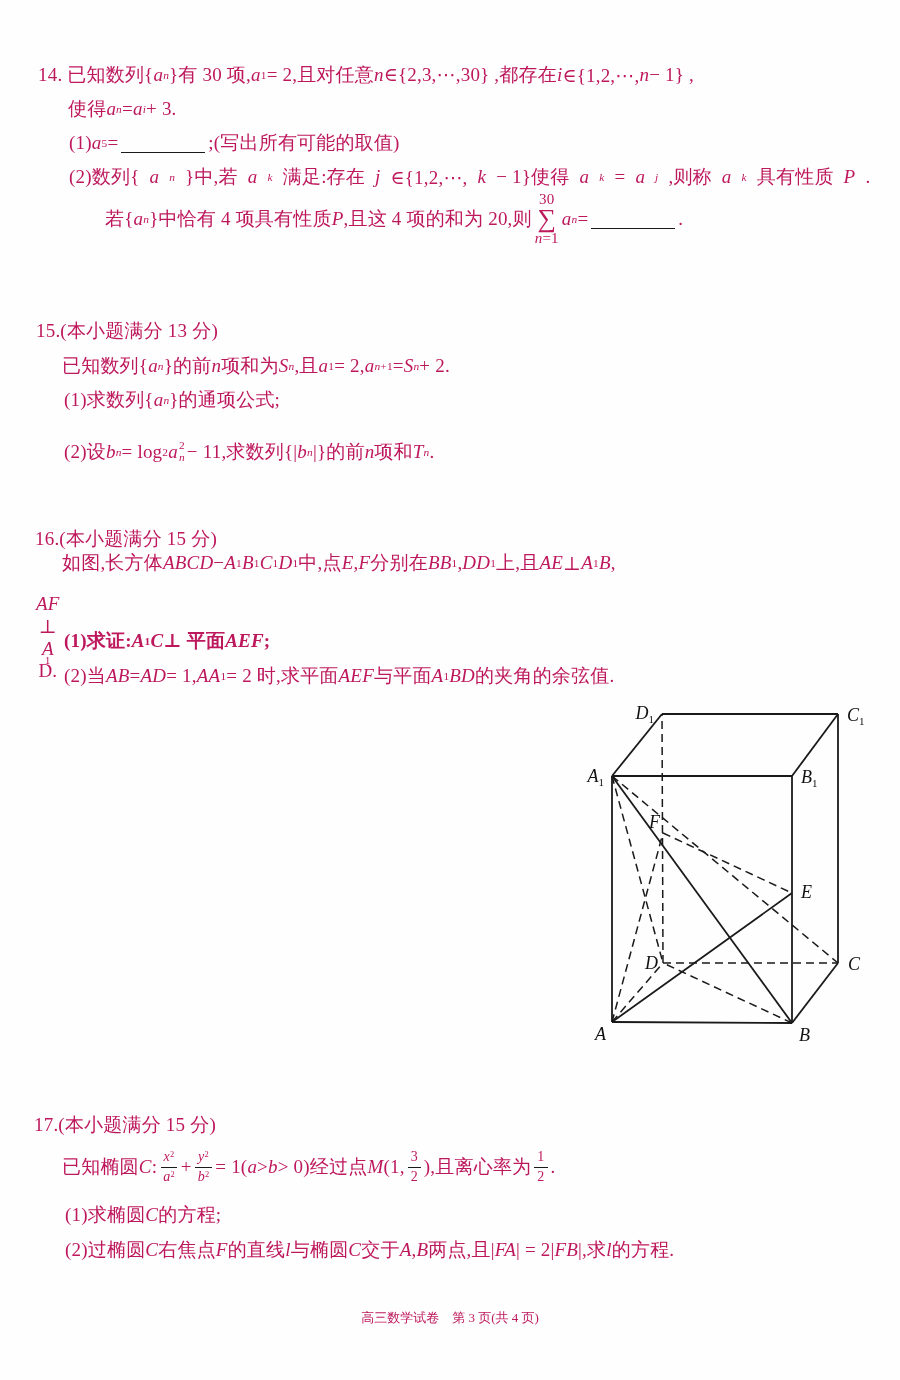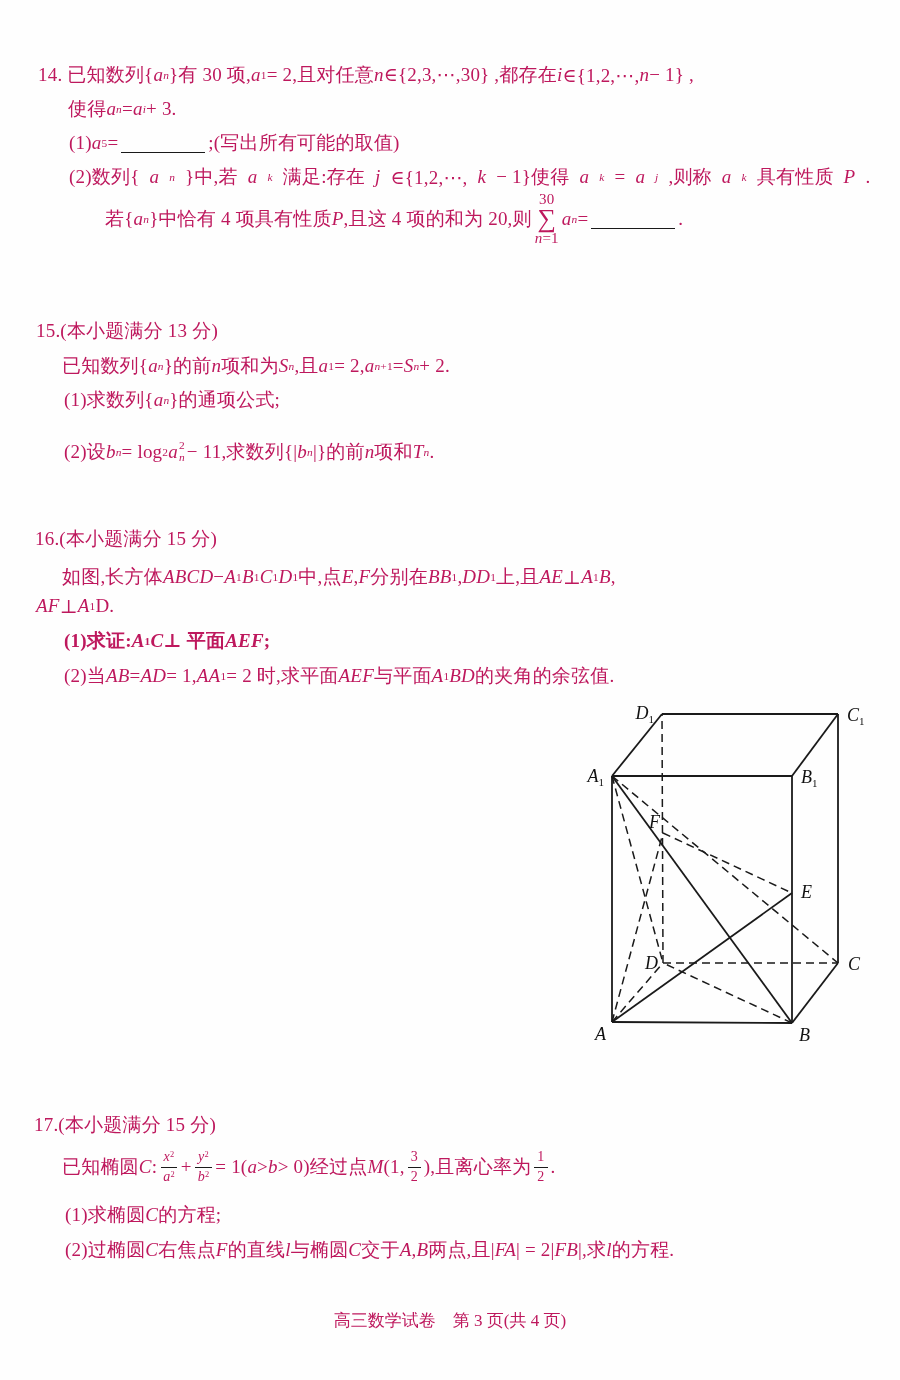--- a/index.html
+++ b/index.html
@@ -49,21 +49,21 @@
   #figure-svg{position:absolute;left:560px;top:690px;}
   #figure-svg line.solid{stroke:#1a1a1a;stroke-width:1.8;}
   #figure-svg line.dash{stroke:#1a1a1a;stroke-width:1.5;stroke-dasharray:8 5;}
   #figure-svg text{
     font-family:"Liberation Serif","DejaVu Serif",serif;
     font-size:18px;font-style:italic;fill:#111;
   }
   #figure-svg .vsub{font-size:11px;font-style:normal;}
   .footer{
     position:absolute;left:0;width:900px;text-align:center;
-    font-size:17px;
+    font-size:13px;
   }
 </style>
 </head>
 <body>
 
 <div id="page">
 
   <div class="line" style="left:38px;top:62px;">14. 已知数列{<i>a</i><sub><i>n</i></sub>}有 30 项,<i>a</i><sub>1</sub> = 2,且对任意 <i>n</i> ∈{2,3,⋯,30} ,都存在 <i>i</i> ∈{1,2,⋯,<i>n</i> − 1} ,</div>
   <div class="line" style="left:68px;top:96px;">使得 <i>a</i><sub><i>n</i></sub> = <i>a</i><sub><i>i</i></sub> + 3.</div>
   <div class="line" style="left:69px;top:130px;">(1)<i>a</i><sub>5</sub> = <span class="blank"></span>;(写出所有可能的取值)</div>
@@ -77,22 +77,22 @@
 
   <div class="line" style="left:36px;top:318px;">15.(本小题满分 13 分)</div>
   <div class="line" style="left:62px;top:353px;">已知数列{<i>a</i><sub><i>n</i></sub>}的前 <i>n</i> 项和为 <i>S</i><sub><i>n</i></sub>,且 <i>a</i><sub>1</sub> = 2,<i>a</i><sub><i>n</i>+1</sub> = <i>S</i><sub><i>n</i></sub> + 2.</div>
   <div class="line" style="left:64px;top:387px;">(1)求数列{<i>a</i><sub><i>n</i></sub>}的通项公式;</div>
   <div class="line" style="left:64px;top:420px;height:32px;margin-top:16px;">(2)设 <i>b</i><sub><i>n</i></sub> = log<sub>2</sub><i>a</i><span class="ss">
         <span>2</span>
         <span><i>n</i></span>
       </span> − 11,求数列{|<i>b</i><sub><i>n</i></sub>|}的前 <i>n</i> 项和 <i>T</i><sub><i>n</i></sub>.</div>
 
   <div class="line" style="left:35px;top:526px;">16.(本小题满分 15 分)</div>
-  <div class="line" style="left:62px;top:564px;">如图,长方体 <i>ABCD</i> − <i>A</i><sub>1</sub><i>B</i><sub>1</sub><i>C</i><sub>1</sub><i>D</i><sub>1</sub> 中,点 <i>E</i>,<i>F</i> 分别在 <i>BB</i><sub>1</sub>,<i>DD</i><sub>1</sub> 上,且 <i>AE</i> ⊥ <i>A</i><sub>1</sub><i>B</i>,</div>
-  <div class="line" style="left:36px;top:593px;"><i>AF</i> ⊥ <i>A</i><sub>1</sub>D.</div>
+  <div class="line" style="left:62px;top:550px;">如图,长方体 <i>ABCD</i> − <i>A</i><sub>1</sub><i>B</i><sub>1</sub><i>C</i><sub>1</sub><i>D</i><sub>1</sub> 中,点 <i>E</i>,<i>F</i> 分别在 <i>BB</i><sub>1</sub>,<i>DD</i><sub>1</sub> 上,且 <i>AE</i> ⊥ <i>A</i><sub>1</sub><i>B</i>,</div>
+  <div class="line" style="left:36px;top:593px;flex-direction:column;"><i>AF</i> ⊥ <i>A</i><sub>1</sub>D.</div>
   <div class="line" style="left:64px;top:628px;font-weight:bold;">(1)求证:<i>A</i><sub>1</sub><i>C</i> ⊥ 平面 <i>AEF</i>;</div>
   <div class="line" style="left:64px;top:663px;">(2)当 <i>AB</i> = <i>AD</i> = 1,<i>AA</i><sub>1</sub> = 2 时,求平面 <i>AEF</i> 与平面 <i>A</i><sub>1</sub><i>BD</i> 的夹角的余弦值.</div>
 
   <svg id="figure-svg" width="330" height="380" viewBox="560 690 330 380">
       <line x1="612" y1="1022" x2="663" y2="963" class="dash"></line>
       <line x1="663" y1="963" x2="838" y2="963" class="dash"></line>
       <line x1="663" y1="963" x2="662" y2="714" class="dash"></line>
       <line x1="612" y1="776" x2="663" y2="963" class="dash"></line>
       <line x1="792" y1="1023" x2="663" y2="963" class="dash"></line>
       <line x1="612" y1="776" x2="838" y2="963" class="dash"></line>

